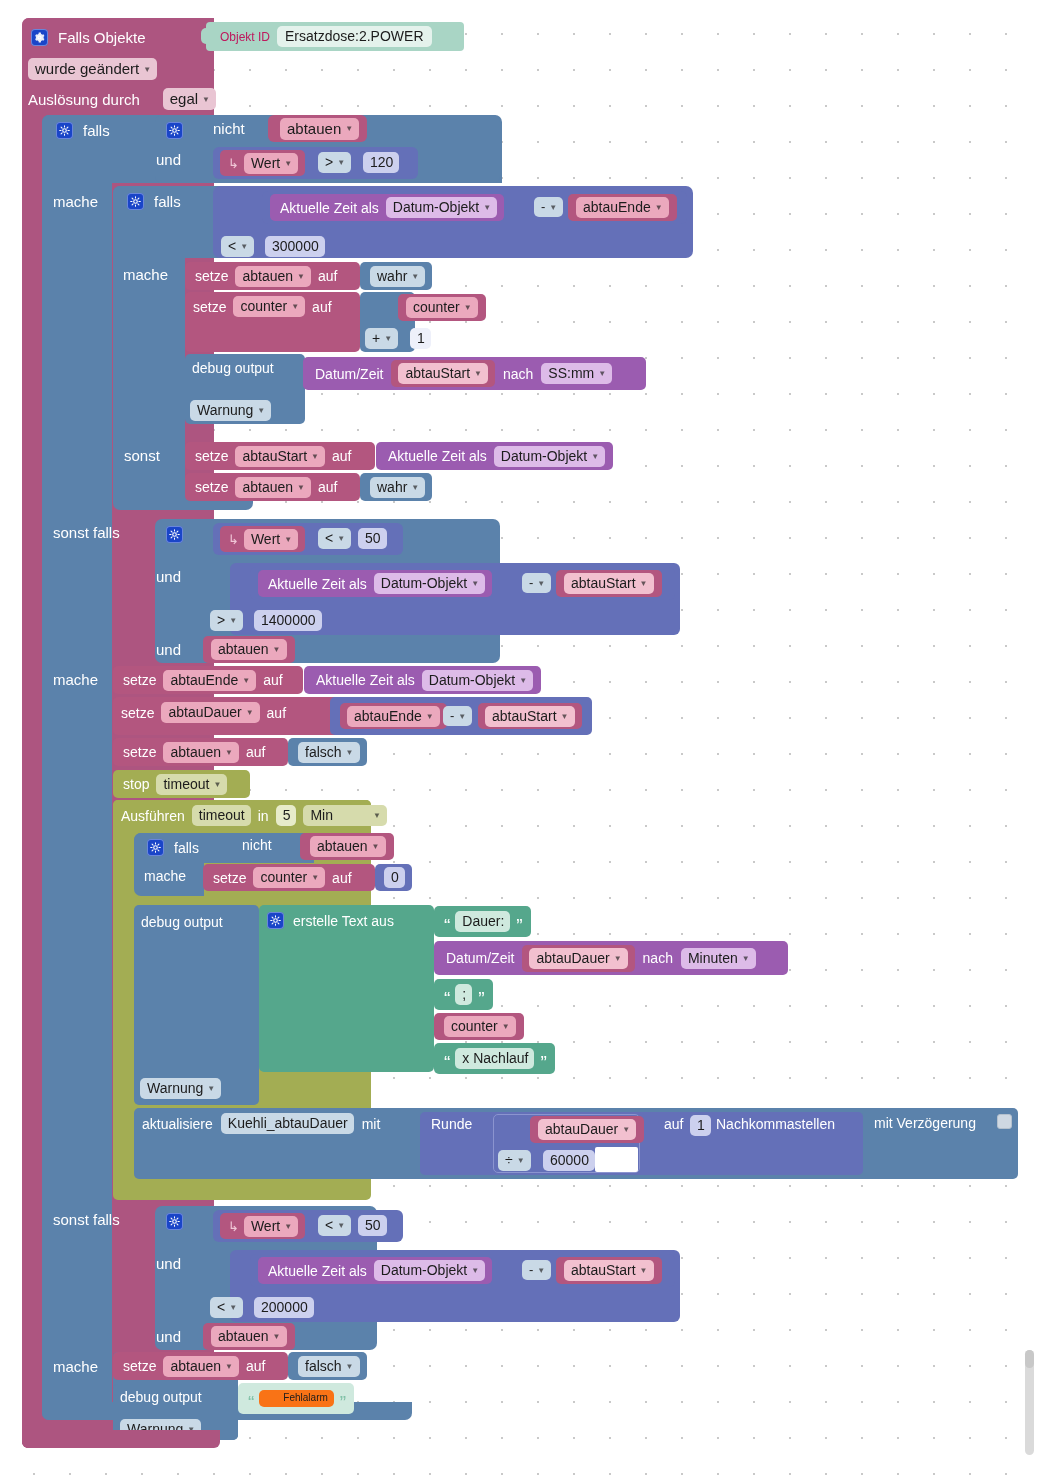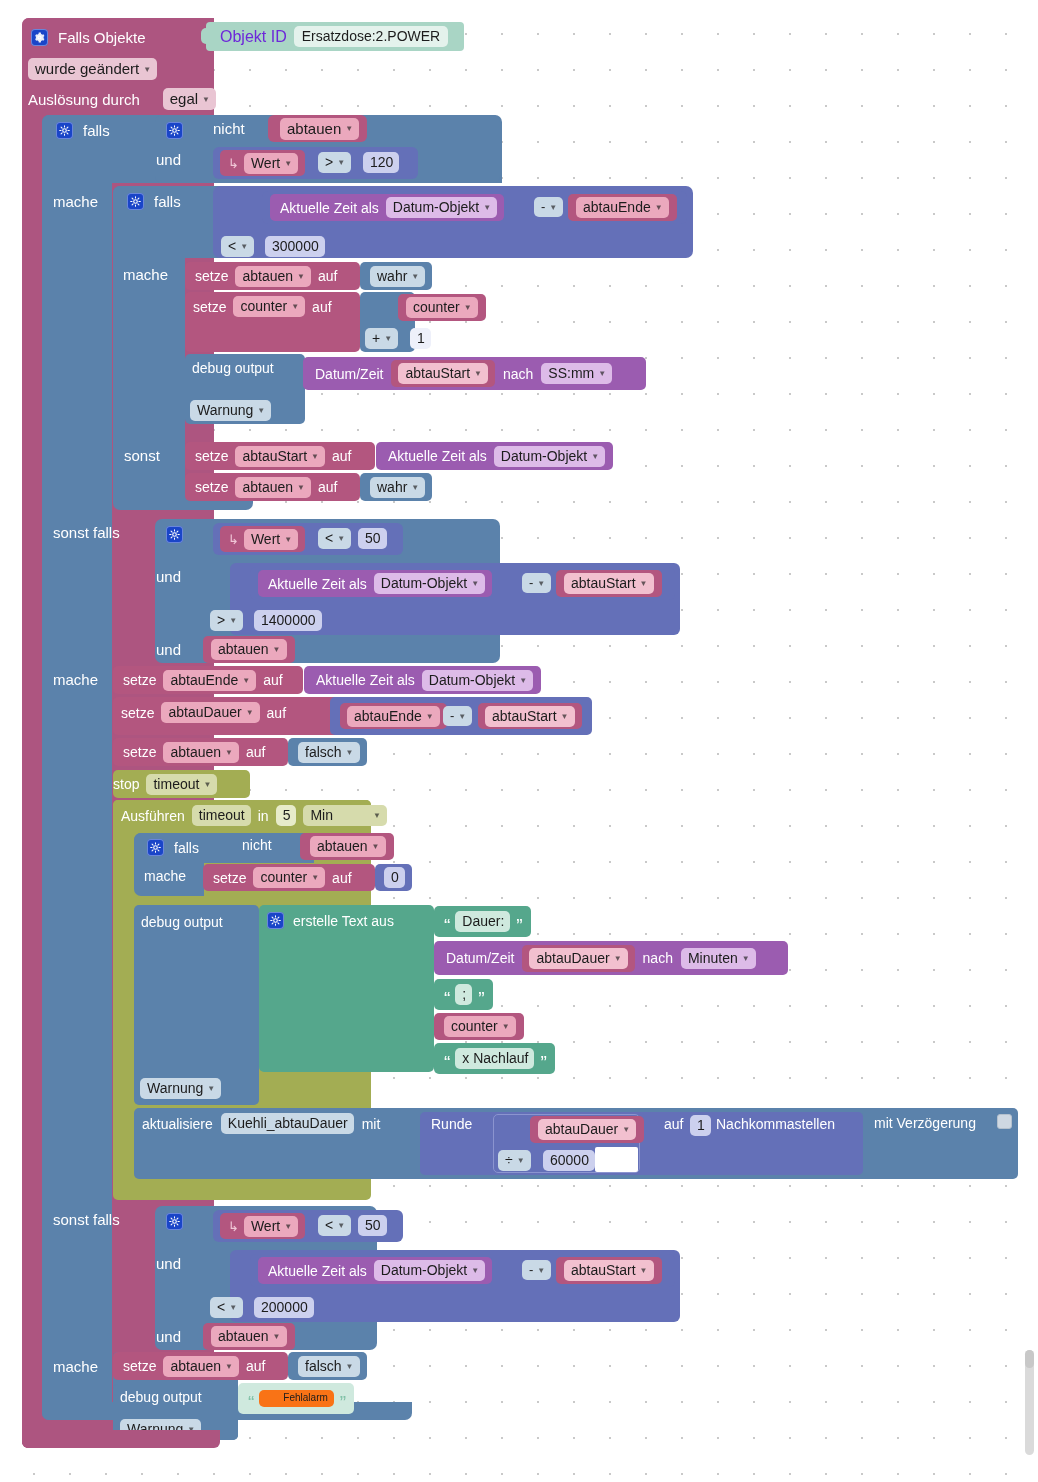--- a/index.html
+++ b/index.html
@@ -68,21 +68,21 @@
     <span class="gear">
       <svg viewBox="0 0 16 16">
           <path fill="#fff" d="M8 5.2A2.8 2.8 0 1 0 8 10.8 2.8 2.8 0 0 0 8 5.2zm0 4.2A1.4 1.4 0 1 1 8 6.6a1.4 1.4 0 0 1 0 2.8z"></path>
           <path fill="#fff" d="M14 8c0-.4 0-.8-.1-1.1l1.3-1-1.5-2.6-1.6.6a5.6 5.6 0 0 0-1.9-1.1L9.9.9h-3l-.3 1.9c-.7.2-1.3.6-1.9 1.1l-1.6-.6L1.6 5.9l1.3 1A6.4 6.4 0 0 0 2.8 8c0 .4 0 .8.1 1.1l-1.3 1 1.5 2.6 1.6-.6c.6.5 1.2.9 1.9 1.1l.3 1.9h3l.3-1.9c.7-.2 1.3-.6 1.9-1.1l1.6.6 1.5-2.6-1.3-1c.1-.3.1-.7.1-1.1z" opacity=".9"></path>
         </svg>
     </span>
     <span class="lbl">Falls Objekte</span>
   </div>
 
   <div class="blk row" style="left:206px; top:22px; width:258px; height:29px; background:#a9d5c5; padding-left:14px; gap:7px; border-radius:4px;">
-    <span class="lbl" style="font-size:16px; color:#6d28d9;">Objekt ID</span>
+    <span class="lbl" style="font-size:12px; color:#be185d;">Objekt ID</span>
     <span class="fld plain" style="background:#e4f2ec; font-size:14px;">Ersatzdose:2.POWER</span>
   </div>
 
   <div class="blk" style="left:201px; top:28px; width:8px; height:16px; background:#a9d5c5; border-radius:5px 0 0 5px;"></div>
 
   <div class="blk row" style="left:28px; top:58px; gap:0;">
     <span class="fld" style="background:#e9c5d3; font-size:15px;">
       <span>wurde geändert</span>
         <span class="car">▼</span>
     </span>
@@ -392,21 +392,21 @@
     </span>
     <span class="lbl" style="font-size:14px;">auf</span>
   </div>
   <div class="blk row" style="left:288px; top:738px; height:28px; background:#5b82ab; border-radius:5px; padding:0 7px 0 10px;">
     <span class="fld" style="background:#c9d9e6; font-size:14px;">
       <span>falsch</span>
         <span class="car">▼</span>
     </span>
   </div>
 
-  <div class="blk row" style="left:113px; top:770px; width:137px; height:28px; background:#a3ad53; border-radius:5px; padding-left:0; gap:7px;">
+  <div class="blk row" style="left:113px; top:770px; width:137px; height:28px; background:#a3ad53; border-radius:5px; padding-left:10px; gap:7px;">
     <span class="lbl" style="font-size:14px;">stop</span>
     <span class="fld" style="background:#d6dbac; font-size:14px;">
       <span>timeout</span>
         <span class="car">▼</span>
     </span>
   </div>
 
   <div class="blk" style="left:113px; top:800px; width:258px; height:400px; background:#a3ad53; border-radius:5px 5px 5px 5px;"></div>
   <div class="blk" style="left:113px; top:800px; width:258px; height:31px; background:#a3ad53; border-radius:5px 5px 0 0;"></div>
   <div class="blk row" style="left:121px; top:805px; gap:7px;">

